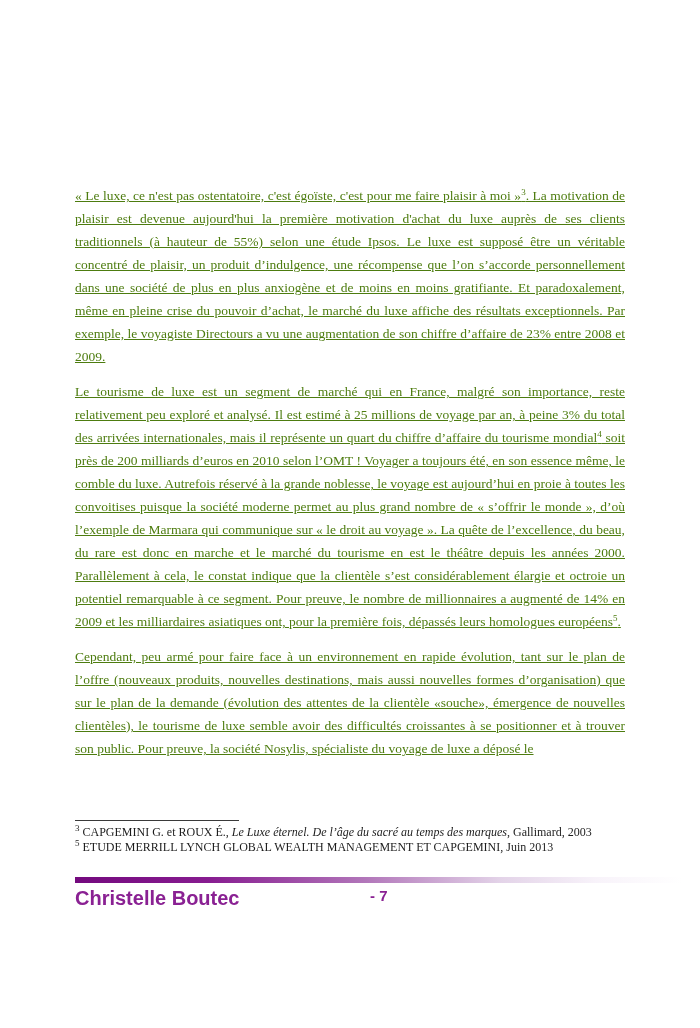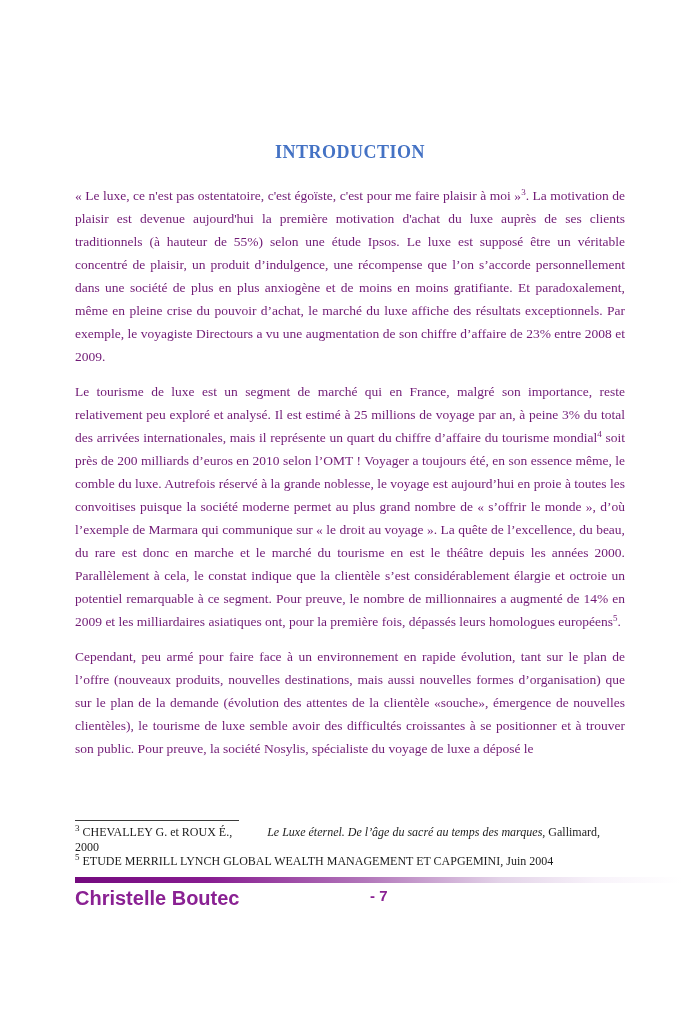--- a/index.html
+++ b/index.html
@@ -24,21 +24,22 @@
   }
   .body-text {
     position: absolute;
     left: 75px; top: 184px; width: 550px;
   }
   .para {
     font-size: 13.5px;
     line-height: 23px;
     text-align: justify;
     margin: 0 0 12px 0;
-    color: #701a75;
+    color: #4d7c0f;
+    text-decoration: underline;
   }
   .para sup, .footnote sup {
     font-size: 9px;
     line-height: 0;
     vertical-align: super;
   }
   .footnotes {
     position: absolute;
     left: 75px; top: 820px; width: 550px;
   }
@@ -79,33 +80,32 @@
     font-weight: bold;
     font-size: 15px;
     color: var(--accent-purple, #8A2193);
   }
 </style>
 </head>
 <body>
 
 <div class="page">
 
-  <div class="title">INTRODUCTION</div>
 
   <div class="body-text" id="paragraphs">
       <div class="para"><span>« Le luxe, ce n'est pas ostentatoire, c'est égoïste, c'est pour me faire plaisir à moi »</span><sup>3</sup><span>. La motivation de plaisir est devenue aujourd'hui la première motivation d'achat du luxe auprès de ses clients traditionnels (à hauteur de 55%) selon une étude Ipsos. Le luxe est supposé être un véritable concentré de plaisir, un produit d’indulgence, une récompense que l’on s’accorde personnellement dans une société de plus en plus anxiogène et de moins en moins gratifiante. Et paradoxalement, même en pleine crise du pouvoir d’achat, le marché du luxe affiche des résultats exceptionnels. Par exemple, le voyagiste Directours a vu une augmentation de son chiffre d’affaire de 23% entre 2008 et 2009.</span></div>
       <div class="para"><span>Le tourisme de luxe est un segment de marché qui en France, malgré son importance, reste relativement peu exploré et analysé. Il est estimé à 25 millions de voyage par an, à peine 3% du total des arrivées internationales, mais il représente un quart du chiffre d’affaire du tourisme mondial</span><sup>4</sup><span> soit près de 200 milliards d’euros en 2010 selon l’OMT ! Voyager a toujours été, en son essence même, le comble du luxe. Autrefois réservé à la grande noblesse, le voyage est aujourd’hui en proie à toutes les convoitises puisque la société moderne permet au plus grand nombre de « s’offrir le monde », d’où l’exemple de Marmara qui communique sur « le droit au voyage ». La quête de l’excellence, du beau, du rare est donc en marche et le marché du tourisme en est le théâtre depuis les années 2000. Parallèlement à cela, le constat indique que la clientèle s’est considérablement élargie et octroie un potentiel remarquable à ce segment. Pour preuve, le nombre de millionnaires a augmenté de 14% en 2009 et les milliardaires asiatiques ont, pour la première fois, dépassés leurs homologues européens</span><sup>5</sup><span>.</span></div>
       <div class="para just-last"><span>Cependant, peu armé pour faire face à un environnement en rapide évolution, tant sur le plan de l’offre (nouveaux produits, nouvelles destinations, mais aussi nouvelles formes d’organisation) que sur le plan de la demande (évolution des attentes de la clientèle «souche», émergence de nouvelles clientèles), le tourisme de luxe semble avoir des difficultés croissantes à se positionner et à trouver son public. Pour preuve, la société Nosylis, spécialiste du voyage de luxe a déposé le</span></div>
     </div>
 
   <div class="footnotes">
     <div class="fn-rule"></div>
     <div id="footnotes">
-        <div class="footnote"><sup>3</sup><span> CHEVALLEY G. et ROUX É., </span><span style="font-style: italic; margin-left: 32px;">Le Luxe éternel. De l’âge du sacré au temps des marques</span><span>, Gallimard, 2000</span></div>
-        <div class="footnote"><sup>5</sup><span> ETUDE MERRILL LYNCH GLOBAL WEALTH MANAGEMENT ET CAPGEMINI, Juin 2004</span></div>
+        <div class="footnote"><sup>3</sup><span> CAPGEMINI G. et ROUX É., </span><span style="font-style: italic;">Le Luxe éternel. De l’âge du sacré au temps des marques</span><span>, Gallimard, 2003</span></div>
+        <div class="footnote"><sup>5</sup><span> ETUDE MERRILL LYNCH GLOBAL WEALTH MANAGEMENT ET CAPGEMINI, Juin 2013</span></div>
       </div>
   </div>
 
   <div class="footer-bar"></div>
 
   <div class="footer-author">Christelle Boutec</div>
 
   <div class="footer-page">- 7</div>
 
 </div>

